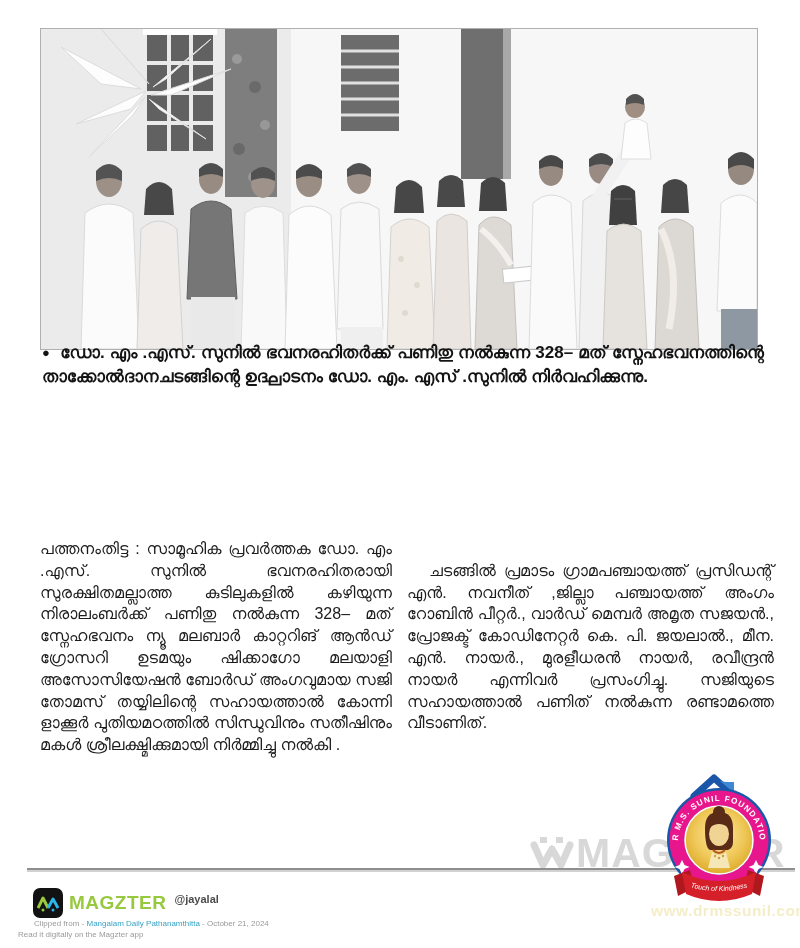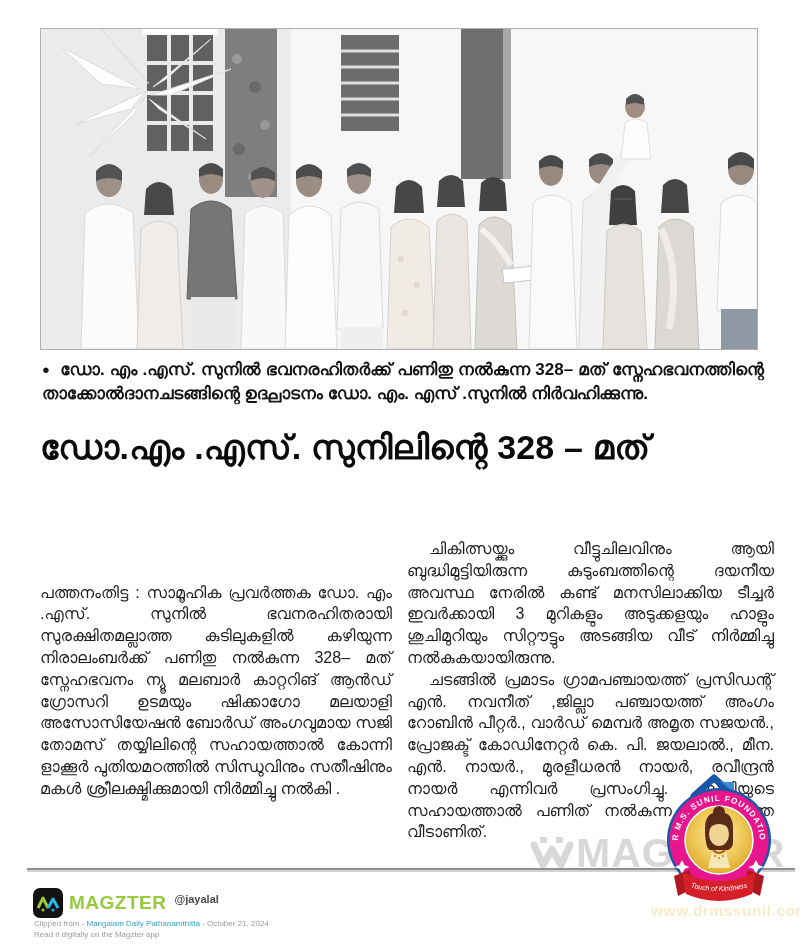--- a/index.html
+++ b/index.html
@@ -5,21 +5,21 @@
   * { margin:0; padding:0; box-sizing:border-box; }
   body { background:#ffffff; font-family:"Liberation Sans", sans-serif; }
   .page { position:relative; width:800px; height:948px; background:#ffffff; overflow:hidden; }
 
   
   .photo-frame { position:absolute; left:40px; top:28px; width:718px; height:322px;
     border:1px solid #b0b0b0; background:#f1f1f1; }
   .photo-frame svg { display:block; }
 
   
-  .caption { position:absolute; left:42px; top:358px; width:722px;
+  .caption { position:absolute; left:42px; top:341px; width:722px;
     font-size:17px; font-weight:700; line-height:23px; color:#141414; text-align:justify; }
   .caption .bullet { font-size:13px; margin-right:10px; position:relative; top:-1px; }
 
   
   .headline { position:absolute; left:40px; top:422px; width:730px;
     font-size:34px; font-weight:800; color:#0a0a0a; line-height:50px; letter-spacing:0.2px; }
 
   
   .article { position:absolute; left:40px; top:538px; width:734px; display:flex; gap:15px; z-index:2;align-items:center; }
   .col { text-align:justify; font-size:16px; line-height:21.8px; color:#1c1c1c; font-weight:500; }
@@ -44,21 +44,21 @@
     color:#f4eec8; font-size:15.5px; font-weight:600; letter-spacing:0.5px;margin-left:44px; }
 
   
   .footer-logo { position:absolute; left:33px; top:888px; display:flex; align-items:center; }
   .magzter-icon { width:30px; height:30px; border-radius:7px; background:#121212;
     display:flex; align-items:center; justify-content:center; }
   .brand { margin-left:6px; color:#97c93e; font-size:19px; font-weight:800; letter-spacing:0.5px; }
   .handle { margin-left:8px; margin-top:-8px; color:#4a4a4a; font-size:11px; font-weight:700; }
   .clip-line { position:absolute; left:34px; top:919px; font-size:8px; color:#9a9a9a; }
   .clip-line .src { color:#35a3c6;margin-top:41px; }
-  .read-line { position:absolute; left:34px; top:930px; font-size:8px; color:#9a9a9a;text-align:right; }
+  .read-line { position:absolute; left:18px; top:930px; font-size:8px; color:#9a9a9a;text-align:right; }
 </style>
 </head>
 <body>
 
 <div class="page">
 
   <div class="photo-frame">
     <svg width="716" height="320" viewBox="0 0 716 320">
 
       <rect x="0" y="0" width="716" height="320" fill="#f3f3f3"></rect>
@@ -203,29 +203,27 @@
 
       <rect x="0" y="0" width="716" height="320" fill="#ffffff" opacity="0.12"></rect>
     </svg>
   </div>
 
   <div class="caption">
     <span class="bullet">●</span><span>ഡോ. എം .എസ്. സുനിൽ ഭവനരഹിതർക്ക് പണിതു നൽകുന്ന 328– മത് സ്നേഹഭവനത്തിന്റെ താക്കോൽദാനചടങ്ങിന്റെ ഉദ്ഘാടനം  ഡോ. എം. എസ് .സുനിൽ നിർവഹിക്കുന്നു.</span>
   </div>
 
   <div class="headline">
-    <div>ഡോ.എം .എസ്. സുനിലിന്റെ 328 – മത്</div>
   </div>
 
   <div class="article">
     <div class="col col-left">
       <p>പത്തനംതിട്ട : സാമൂഹിക പ്രവർത്തക ഡോ. എം .എസ്. സുനിൽ ഭവനരഹിതരായി സുരക്ഷിതമല്ലാത്ത കുടിലുകളിൽ കഴിയുന്ന നിരാലംബർക്ക് പണിതു നൽകുന്ന 328– മത് സ്നേഹഭവനം ന്യൂ മലബാർ കാറ്ററിങ് ആൻഡ് ഗ്രോസറി ഉടമയും ഷിക്കാഗോ മലയാളി അസോസിയേഷൻ ബോർഡ് അംഗവുമായ സജി തോമസ് തയ്യിലിന്റെ സഹായത്താൽ കോന്നി ളാക്കൂർ പുതിയമഠത്തിൽ സിന്ധുവിനും സതീഷിനും മകൾ ശ്രീലക്ഷ്മിക്കുമായി നിർമ്മിച്ചു നൽകി .</p>
     </div>
     <div class="col col-right">
-      <p class="indent">ചികിത്സയ്ക്കും വീട്ടുചിലവിനും ആയി ബുദ്ധിമുട്ടിയിരുന്ന കുടുംബത്തിന്റെ ദയനീയ അവസ്ഥ നേരിൽ കണ്ട് മനസിലാക്കിയ ടീച്ചർ ഇവർക്കായി 3 മുറികളും അടുക്കളയും ഹാളും ശുചിമുറിയും സിറ്റൗട്ടും അടങ്ങിയ വീട് നിർമ്മിച്ചു നൽകുകയായിരുന്നു.</p>
       <p class="indent">ചടങ്ങിൽ പ്രമാടം ഗ്രാമപഞ്ചായത്ത് പ്രസിഡന്റ് എൻ. നവനീത് ,ജില്ലാ പഞ്ചായത്ത് അംഗം റോബിൻ പീറ്റർ., വാർഡ് മെമ്പർ അമൃത സജയൻ., പ്രോജക്ട് കോഡിനേറ്റർ കെ. പി. ജയലാൽ., മീന. എൻ. നായർ., മുരളീധരൻ നായർ, രവീന്ദ്രൻ നായർ എന്നിവർ പ്രസംഗിച്ചു. സജിയുടെ സഹായത്താൽ പണിത് നൽകുന്ന രണ്ടാമത്തെ വീടാണിത്.</p>
     </div>
   </div>
 
   <div class="watermark">
     <svg width="48" height="36" viewBox="0 0 48 36">
       <path d="M6 10 L15 30 L24 14 L33 30 L42 10" fill="none" stroke="#d8d8d8" stroke-width="7" stroke-linejoin="round" stroke-linecap="round"></path>
       <rect x="12" y="2" width="7" height="6" fill="#d8d8d8"></rect>
       <rect x="28" y="2" width="7" height="6" fill="#d8d8d8"></rect>
     </svg>

